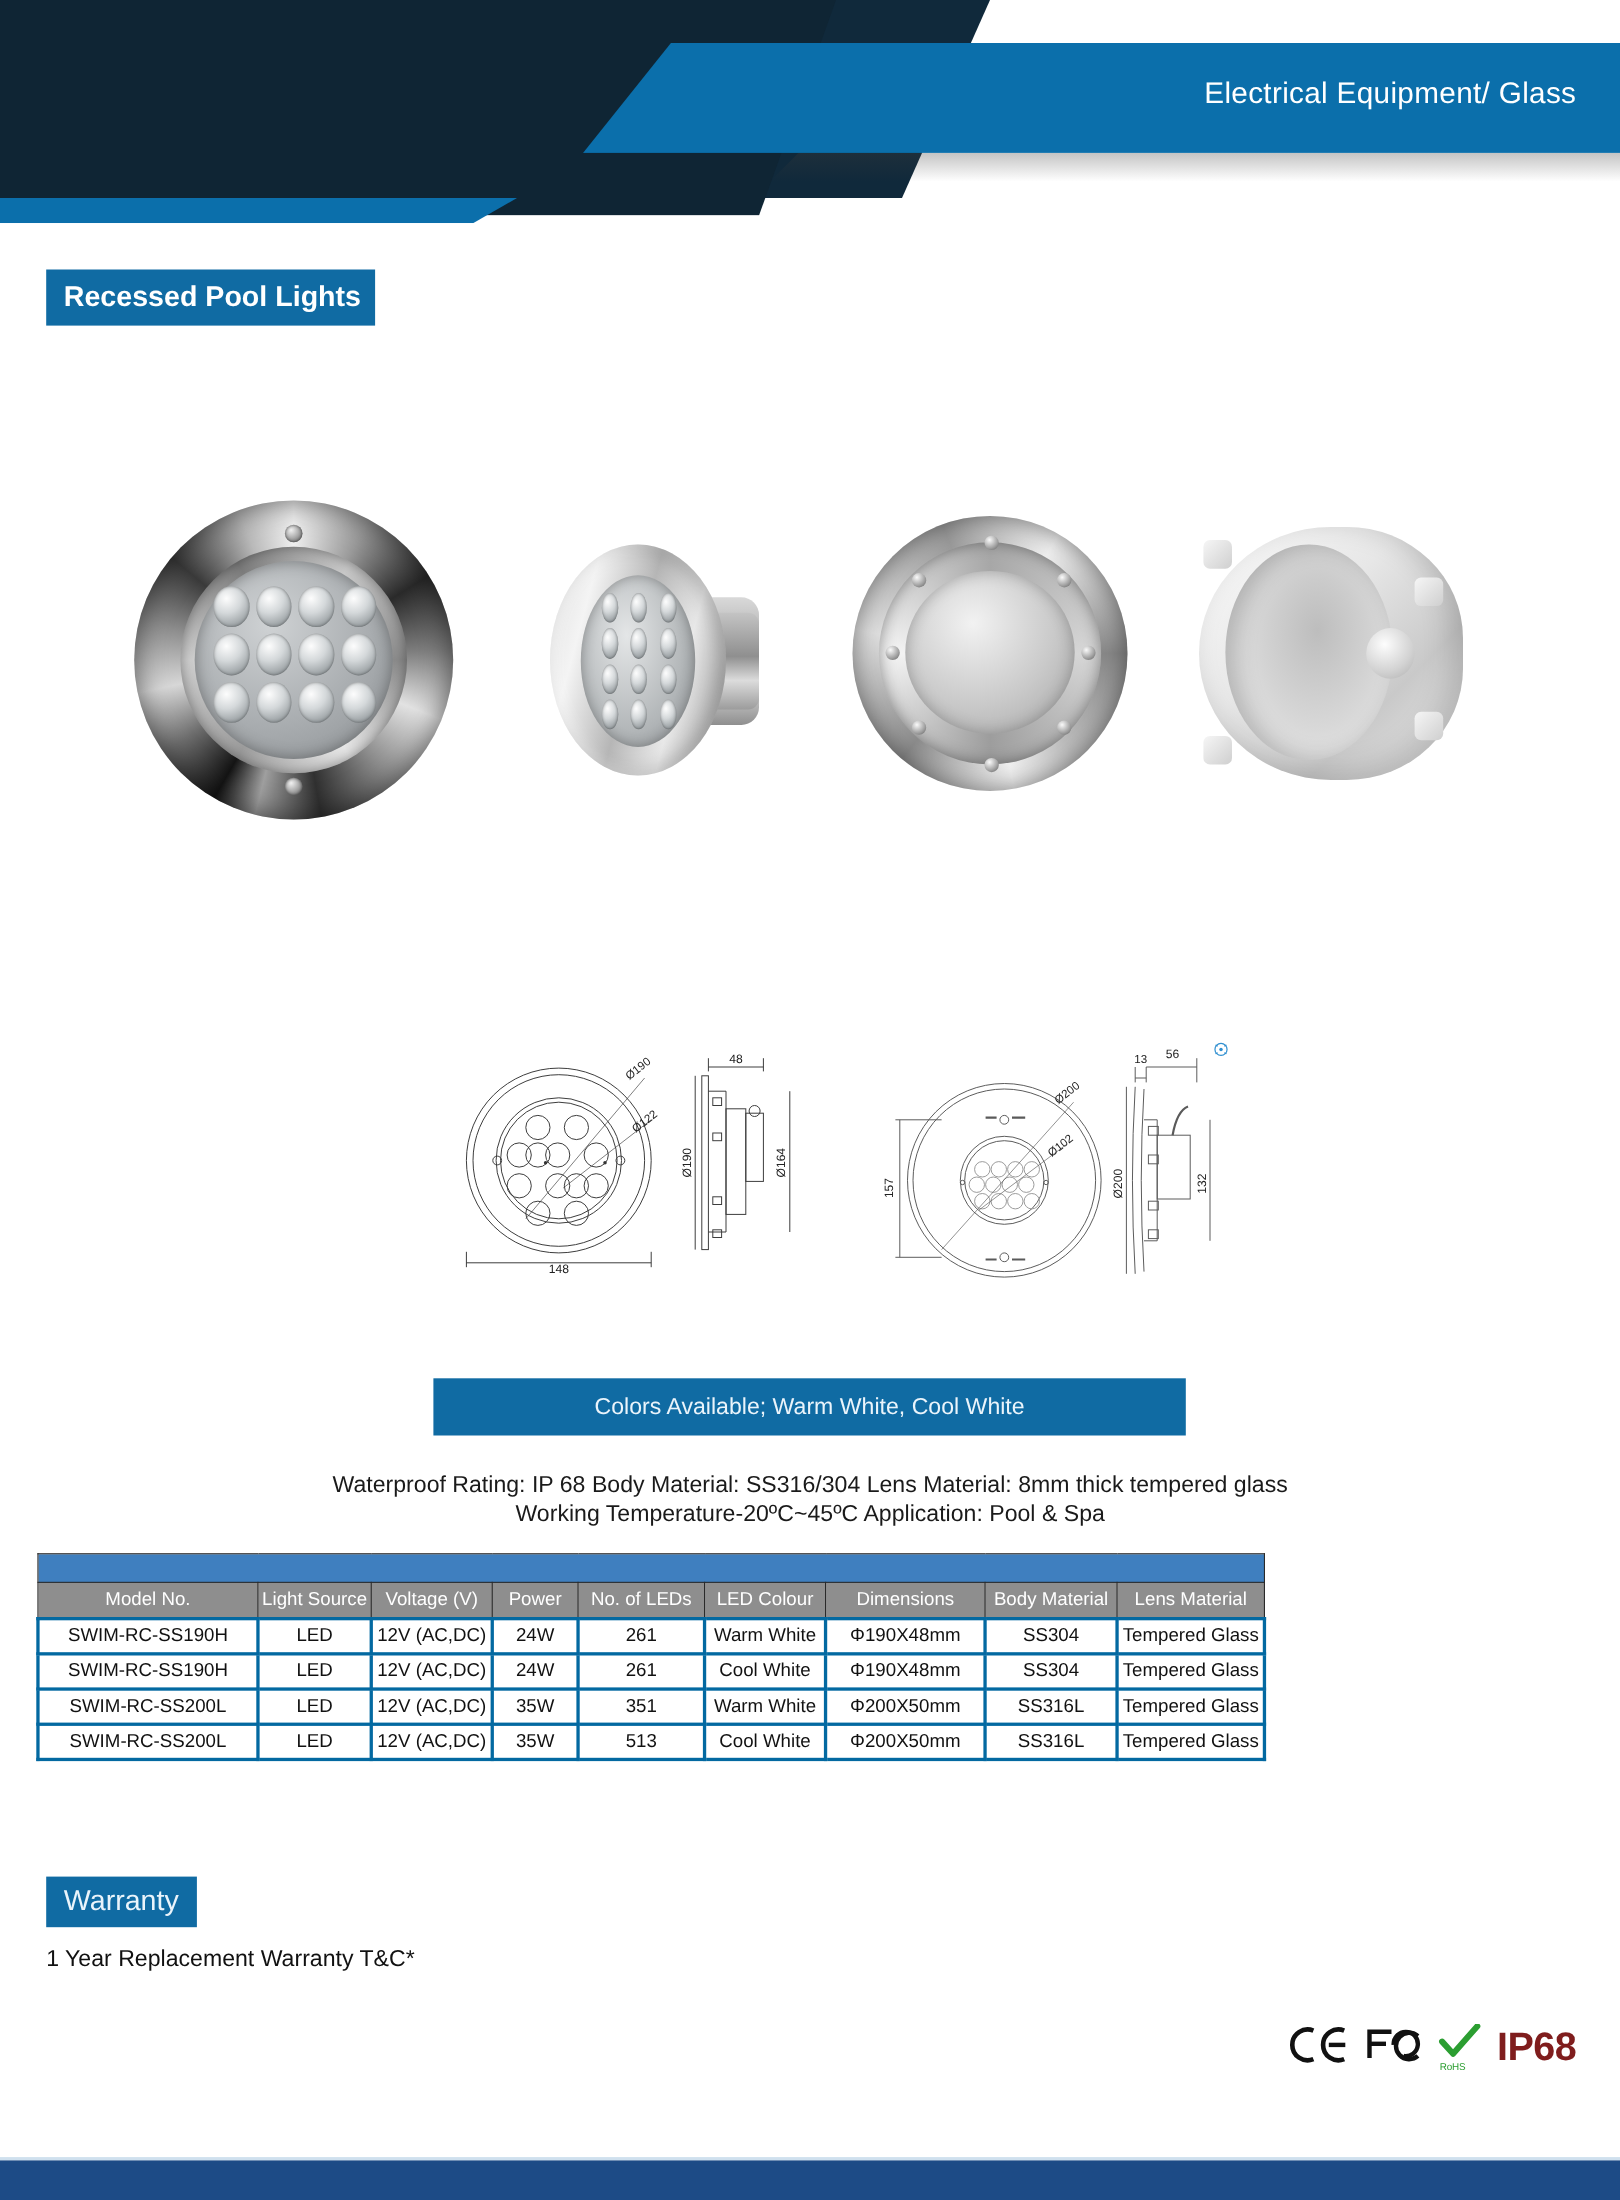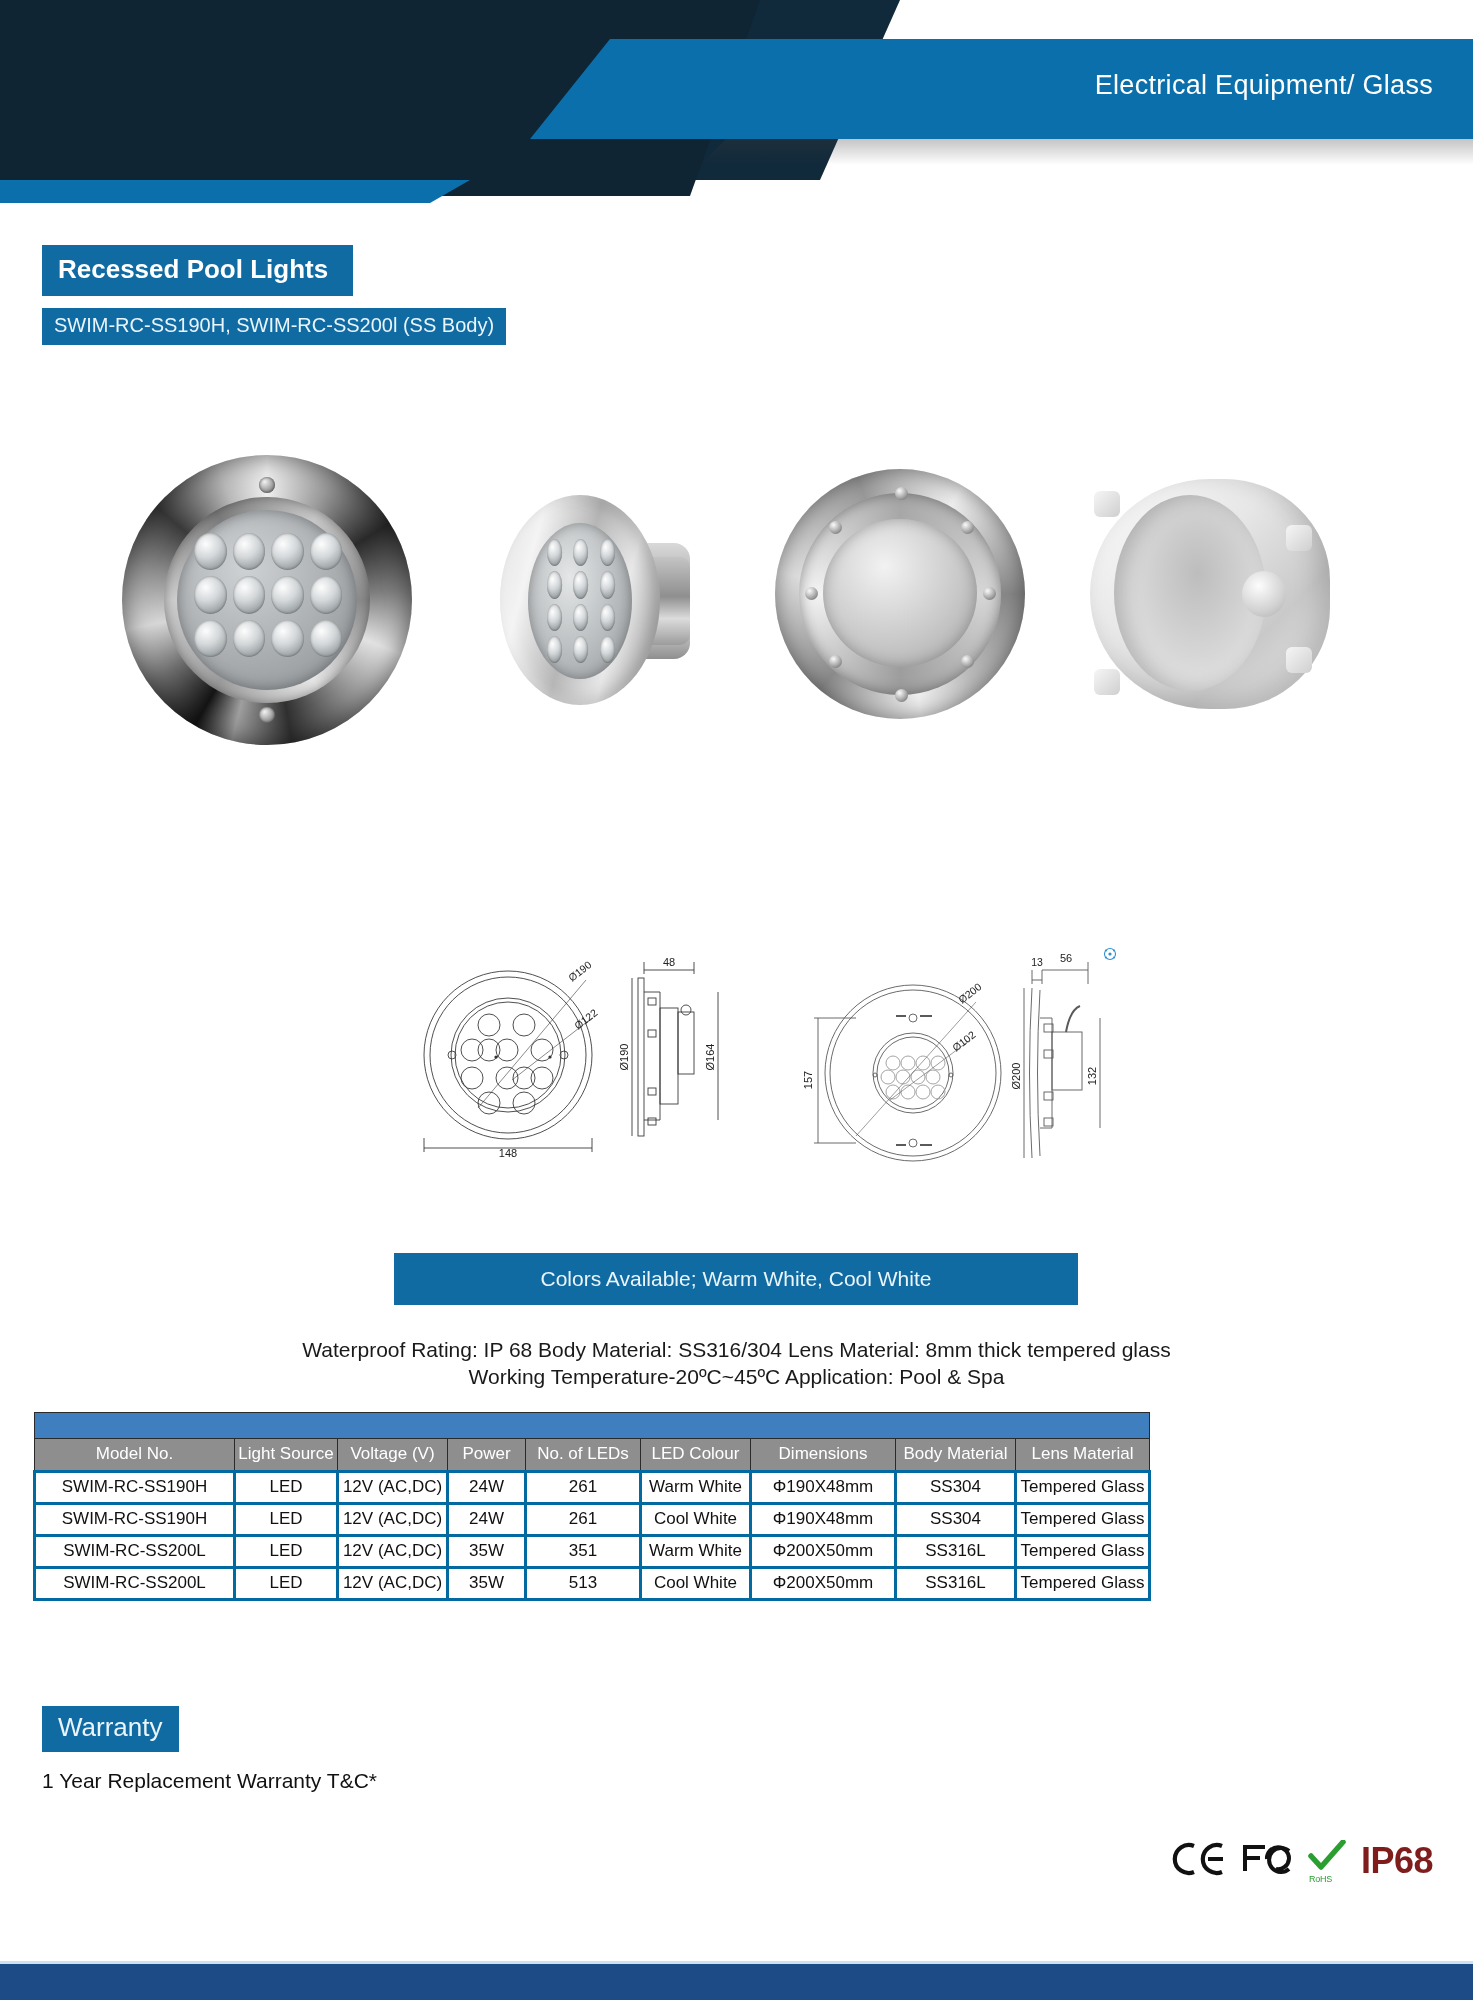--- a/index.html
+++ b/index.html
@@ -56,21 +56,21 @@
   .logo-text {
     position:absolute; left:104px; top:12px;
     color:#fff; font-size:37px; font-weight:400; letter-spacing:.2px;
   }
 
   
   .title-chip {
     position:absolute; left:42px; top:245px;
     background:#106ba3; color:#fff;
     font-size:26px; font-weight:bold;
-    padding:9px 25px 11px 16px;
+    padding:9px 13px 11px 16px;
   }
   .subtitle-chip {
     position:absolute; left:42px; top:308px;
     background:#106ba3; color:#eaf4fb;
     font-size:20px; padding:6px 12px 8px 12px;
   }
 
   
   .photos { position:absolute; left:0; top:455px; width:1473px; height:300px; }
   .photo { position:absolute; top:0; }
@@ -263,21 +263,20 @@
     <div class="hdr-dark"></div>
     <div class="hdr-dark2"></div>
     <div class="hdr-blue-ribbon-shadow"></div>
     <div class="hdr-blue-ribbon"></div>
     <div class="hdr-cat">Electrical Equipment/ Glass</div>
     <div class="hdr-blue-bottom"></div>
 
   </div>
 
   <div class="title-chip">Recessed Pool Lights</div>
-  <div class="subtitle-chip">SWIM-RC-SS190H, SWIM-RC-SS200l (SS Body)</div>
 
   <div class="photos">
 
     <div class="photo p1">
       <div class="ring-outer"></div>
       <div class="ring-inner"></div>
       <div class="lens"></div>
       <div class="led-grid">
         <i class="led"></i>
           <i class="led"></i>

